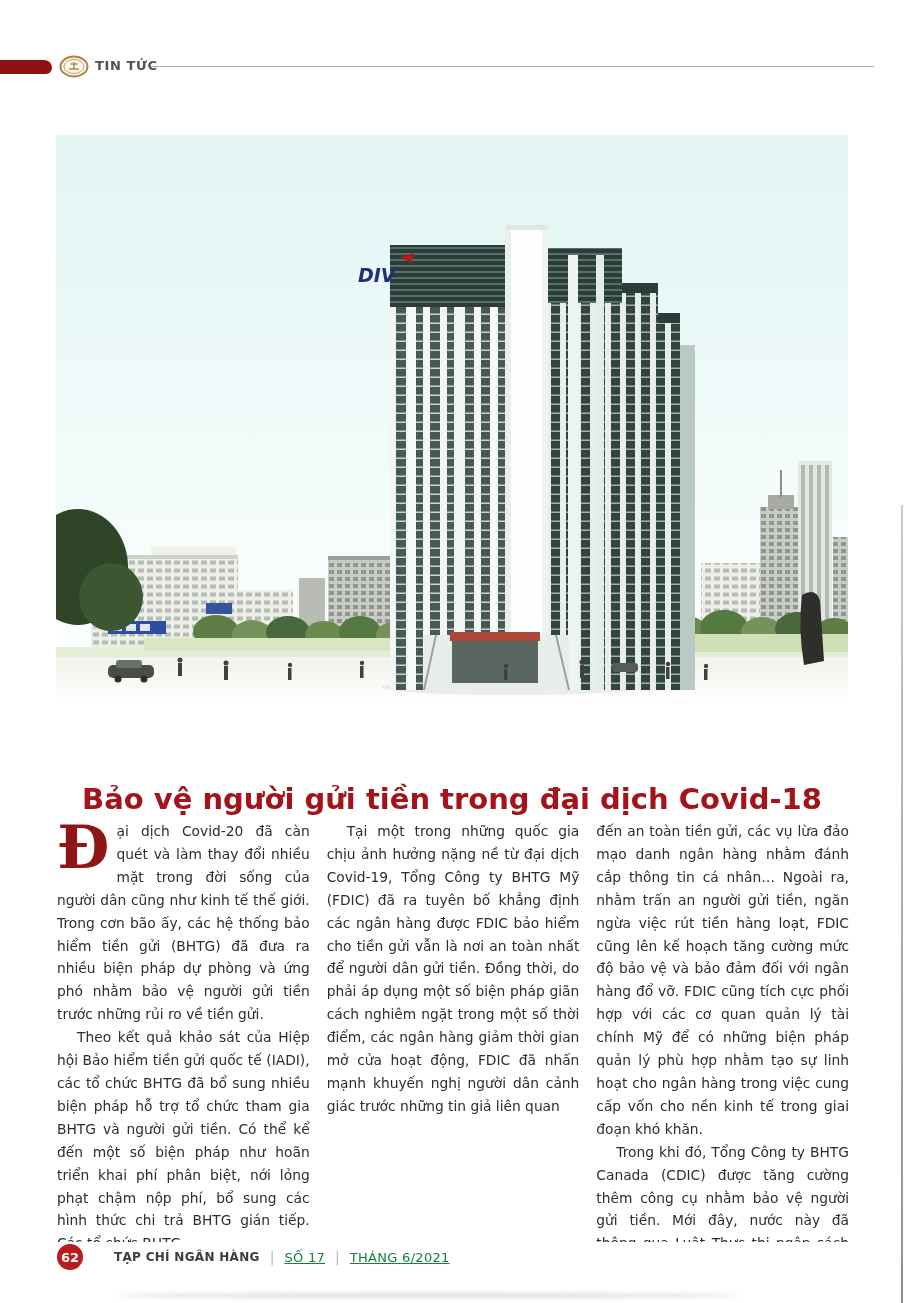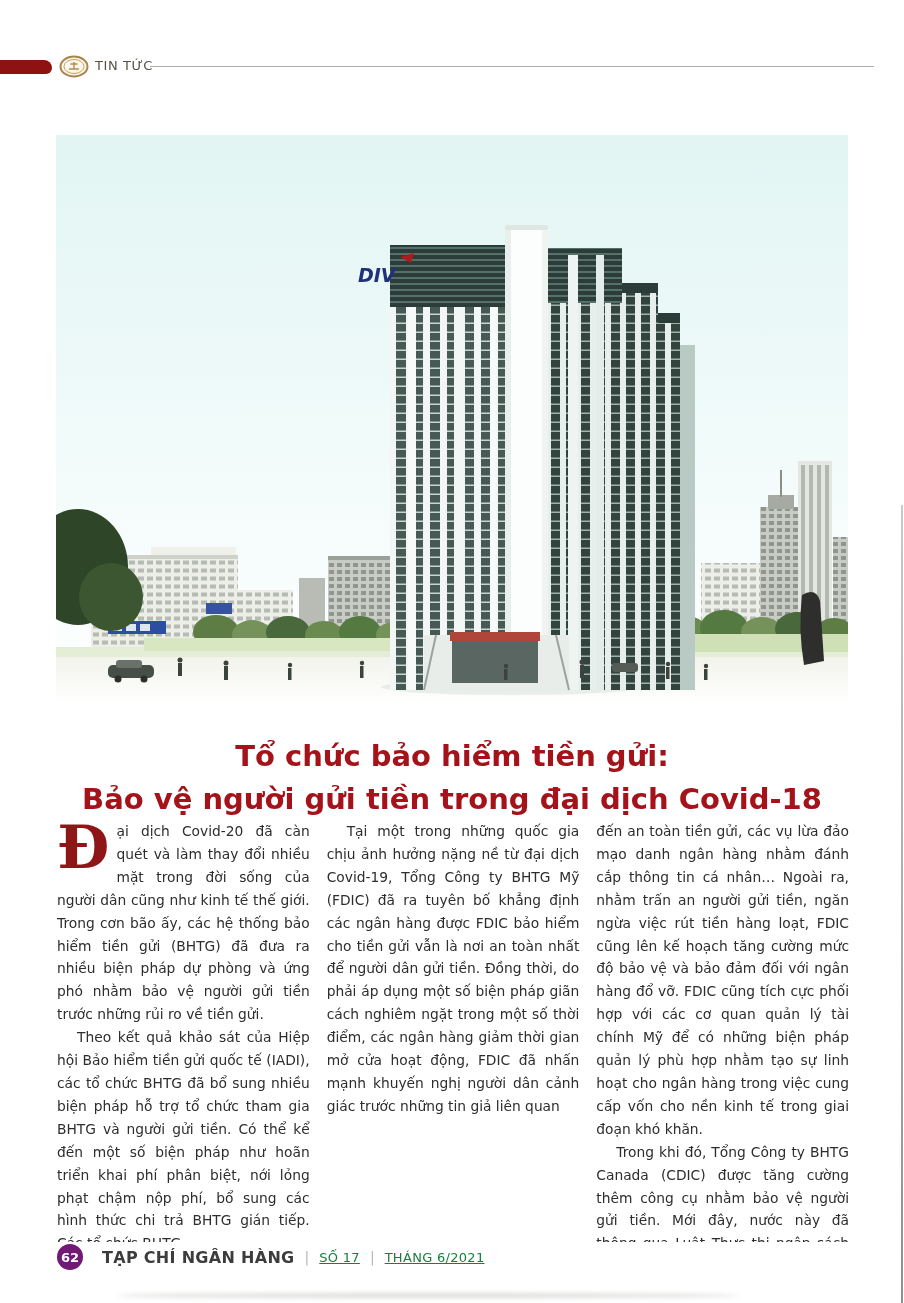--- a/index.html
+++ b/index.html
@@ -6,45 +6,45 @@
   body{
     width:904px;height:1303px;position:relative;background:#ffffff;
     font-family:"DejaVu Sans","Liberation Sans",sans-serif;
     overflow:hidden;color:#2b2b2b;
   }
   
   .hdr{position:absolute;top:52px;left:0;width:904px;height:32px;}
   .hdr-accent{position:absolute;left:0;top:8px;width:52px;height:14px;
     background:#8e1212;border-radius:0 8px 6px 0;}
   .hdr-logo{position:absolute;left:59px;top:3px;width:30px;height:23px;}
-  .hdr-label{position:absolute;left:95px;top:6px;font-size:13px;font-weight:normal;
+  .hdr-label{position:absolute;left:95px;top:6px;font-size:13px;font-weight:bold;
     color:#56504a;letter-spacing:.6px;}
   .hdr-rule{position:absolute;left:150px;right:30px;top:14px;height:0;
     border-top:1.5px solid #8f8f8f;opacity:.75;}
   
   .hero{position:absolute;left:56px;top:135px;width:792px;height:570px;}
   
   .title{position:absolute;left:56px;top:716px;width:792px;text-align:center;
     color:#a5131a;font-weight:bold;font-size:29px;line-height:1.48;}
   
   .columns{position:absolute;left:57px;top:820px;width:792px;height:422px;
     display:grid;grid-template-columns:repeat(3,1fr);column-gap:17px;
     overflow:hidden;}
   .col{font-size:13.8px;line-height:22.9px;text-align:justify;color:#2d2d2d;}
   .col p{margin:0;}
   .col p.indent{text-indent:20px;}
   .dropcap{float:left;font-size:60px;line-height:48px;font-weight:bold;
     color:#8e1616;padding:3px 7px 0 0;font-family:"DejaVu Serif","Liberation Serif",serif;}
   
   .ftr{position:absolute;left:57px;top:1243px;height:28px;display:flex;
     align-items:center;gap:9px;}
-  .ftr-num{width:26px;height:26px;border-radius:50%;background:#701a75;color:#fff;
+  .ftr-num{width:26px;height:26px;border-radius:50%;background:#b91c1c;color:#fff;
     font-size:13px;font-weight:bold;display:flex;align-items:center;
     justify-content:center;}
-  .ftr-journal{font-size:16px;font-weight:bold;color:#3c3c3c;letter-spacing:.3px;margin-left:10px;text-align:center;}
+  .ftr-journal{font-size:12px;font-weight:bold;color:#3c3c3c;letter-spacing:.3px;margin-left:22px;text-align:center;}
   .ftr-sep{color:#b7b7b7;font-size:14px;margin:0 1px;}
   .ftr-gray{font-size:13px;color:#15803d;letter-spacing:.3px;text-decoration:underline;}
   
   .edge-line{position:absolute;right:1px;top:505px;width:2px;height:798px;
     background:linear-gradient(#c9c9c9,#8f8f8f);}
   .btm-shadow{position:absolute;left:115px;top:1293px;width:625px;height:5px;
     background:#dedddb;border-radius:50%;filter:blur(2px);}
 </style>
 </head>
 <body>
@@ -203,21 +203,21 @@
     <rect x="556" y="528" width="26" height="9" rx="3" fill="#555b55"></rect>
     <rect x="610" y="532" width="3.5" height="12"></rect>
       <circle cx="612" cy="529" r="2.2"></circle>
     <rect x="648" y="534" width="3.5" height="11"></rect>
       <circle cx="650" cy="531" r="2.2"></circle>
     <path d="M746 460 q14 -8 18 6 l4 60 l-20 4 q-6 -36 -2 -70" fill="#2e2e2c"></path>
   </g>
 </svg>
 
 <h1 class="title">
-  <span>Tổ chức bảo hiểm tiền gửi:</span><br>
+  <br>
   <span>Bảo vệ người gửi tiền trong đại dịch Covid-18</span>
 </h1>
 
 <main class="columns">
   <div class="col">
     <p><span class="dropcap">Đ</span><span>ại dịch Covid-20 đã càn quét và làm thay đổi nhiều mặt trong đời sống của người dân cũng như kinh tế thế giới. Trong cơn bão ấy, các hệ thống bảo hiểm tiền gửi (BHTG) đã đưa ra nhiều biện pháp dự phòng và ứng phó nhằm bảo vệ người gửi tiền trước những rủi ro về tiền gửi.</span></p>
     <p class="indent">Theo kết quả khảo sát của Hiệp hội Bảo hiểm tiền gửi quốc tế (IADI), các tổ chức BHTG đã bổ sung nhiều biện pháp hỗ trợ tổ chức tham gia BHTG và người gửi tiền. Có thể kể đến một số biện pháp như hoãn triển khai phí phân biệt, nới lỏng phạt chậm nộp phí, bổ sung các hình thức chi trả BHTG gián tiếp. Các tổ chức BHTG</p>
   </div>
   <div class="col">
     <p class="indent">Tại một trong những quốc gia chịu ảnh hưởng nặng nề từ đại dịch Covid-19, Tổng Công ty BHTG Mỹ (FDIC) đã ra tuyên bố khẳng định các ngân hàng được FDIC bảo hiểm cho tiền gửi vẫn là nơi an toàn nhất để người dân gửi tiền. Đồng thời, do phải áp dụng một số biện pháp giãn cách nghiêm ngặt trong một số thời điểm, các ngân hàng giảm thời gian mở cửa hoạt động, FDIC đã nhấn mạnh khuyến nghị người dân cảnh giác trước những tin giả liên quan</p>

